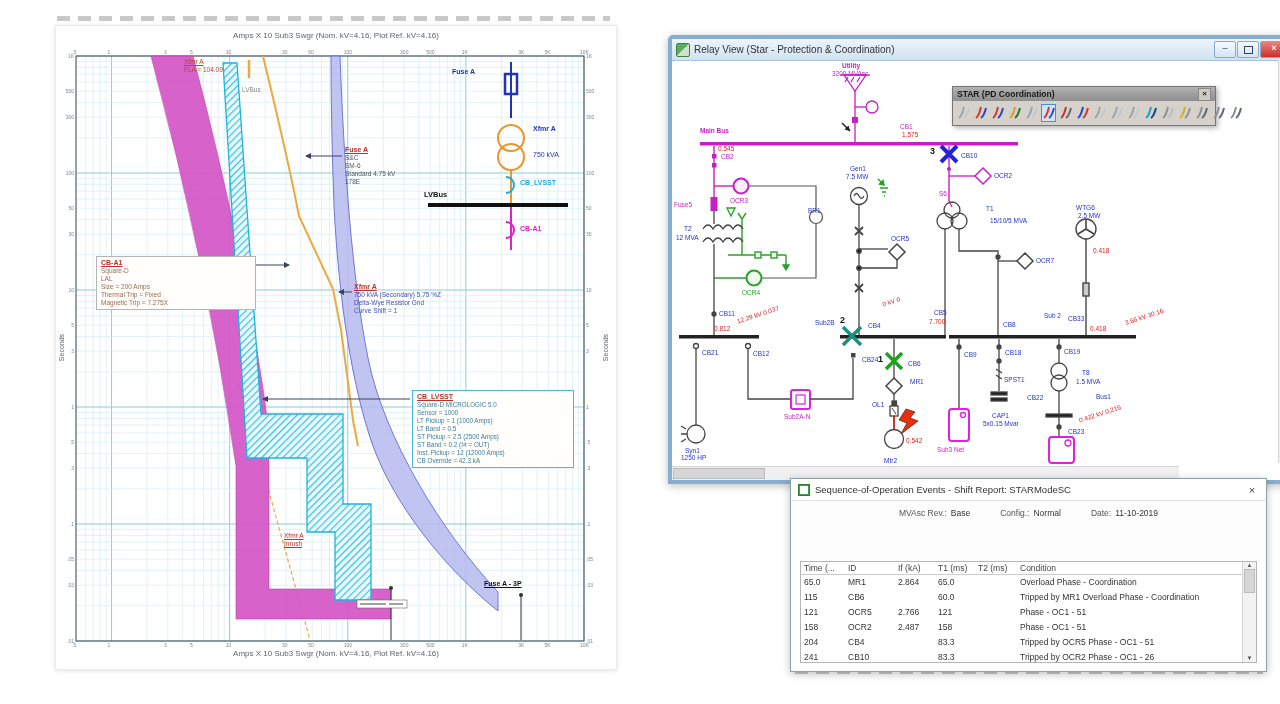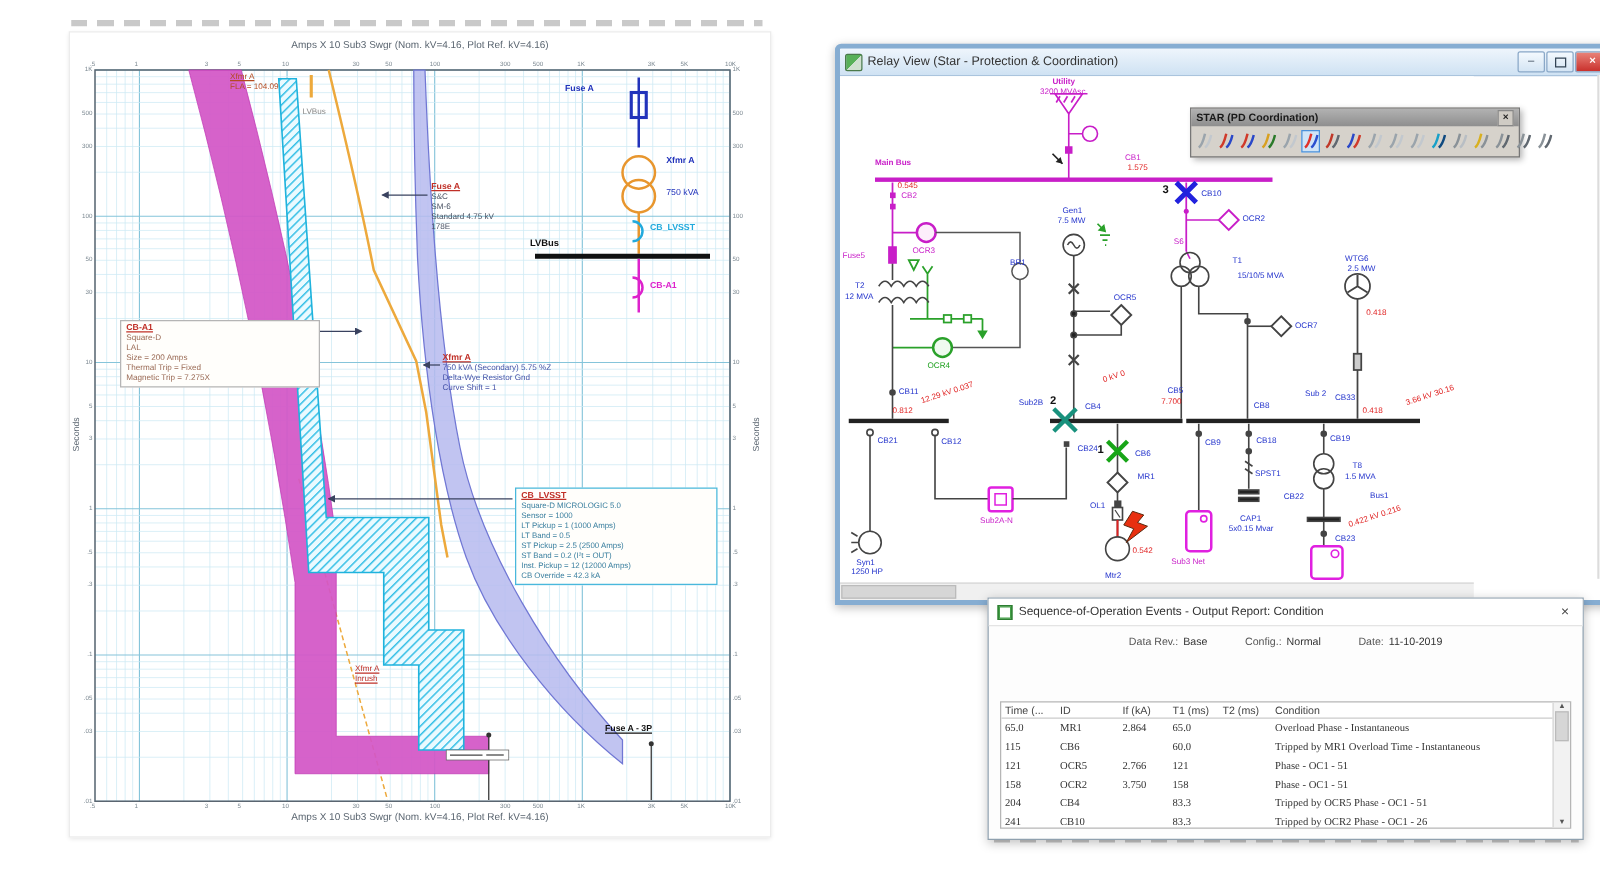--- a/index.html
+++ b/index.html
@@ -61,21 +61,21 @@
   #seq-fault{margin:5px 10px 0 10px;border:1px solid #b6b6b6;height:18px;line-height:18px;
              text-align:center;font-size:8.5px;color:#333;}
   #seq-info{display:flex;justify-content:center;gap:30px;font-size:8.5px;color:#333;margin:7px 0 5px 0;}
   #seq-info b{font-weight:normal;color:#555;margin-right:4px;}
   #seq-table{position:absolute;left:9px;right:9px;top:82px;bottom:8px;border:1px solid #b6b6b6;
              background:#fff;overflow:hidden;}
   #seq-head,.trow{display:flex;font-size:8.5px;color:#333;padding:1px 3px;}
   #seq-head{border-bottom:1px solid #ccc;color:#444;}
   .c{white-space:nowrap;overflow:hidden;}
   .c0{width:44px;}.c1{width:50px;}.c2{width:40px;}.c3{width:40px;}.c4{width:42px;}.c5{flex:1;}
-  .trow{height:13px;line-height:12px;font-family:Liberation Serif, serif;}
+  .trow{height:13px;line-height:12px;}
   #seq-vscroll{position:absolute;right:0;top:0;bottom:0;width:13px;background:#f2f2f2;
                border-left:1px solid #d5d5d5;font-size:6px;color:#555;text-align:center;}
 </style>
 </head>
 <body>
 
 <div id="page">
 
   <div class="dash-h" style="left:57px;top:16px;width:553px;"></div>
   <div class="dash-h" style="left:57px;top:660px;width:553px;"></div>
@@ -675,66 +675,66 @@
         <span class="ticon"><svg width="13" height="15">
             <path d="M2,13 C5,11 6,6 7,2" stroke="#8a9298" fill="none" stroke-width="2"></path>
             <path d="M7,13 C10,11 11,7 12,3" stroke="#606870" fill="none" stroke-width="2"></path>
           </svg></span>
       </div>
   </div>
 
   <div id="seq-dlg">
     <div id="seq-title">
       <span id="seq-ico"></span>
-      <span>Sequence-of-Operation Events - Output Report: Condition</span>
+      <span>Sequence-of-Operation Events - Shift Report: STARModeSC</span>
       <span id="seq-close">×</span>
     </div>
     <div id="seq-info">
-      <span><b>Data Rev.:</b><span>Base</span></span>
+      <span><b>MVAsc Rev.:</b><span>Base</span></span>
       <span><b>Config.:</b><span>Normal</span></span>
       <span><b>Date:</b><span>11-10-2019</span></span>
     </div>
     <div id="seq-table">
       <div id="seq-head">
           <span class="c c0">Time (...</span>
           <span class="c c1">ID</span>
           <span class="c c2">If (kA)</span>
           <span class="c c3">T1 (ms)</span>
           <span class="c c4">T2 (ms)</span>
           <span class="c c5">Condition</span>
         </div>
       <div id="seq-rows">
           <div class="trow">
             <span class="c c0">65.0</span>
             <span class="c c1">MR1</span>
             <span class="c c2">2.864</span>
             <span class="c c3">65.0</span>
             <span class="c c4"></span>
-            <span class="c c5">Overload Phase - Instantaneous</span>
+            <span class="c c5">Overload Phase - Coordination</span>
           </div>
           <div class="trow">
             <span class="c c0">115</span>
             <span class="c c1">CB6</span>
             <span class="c c2"></span>
             <span class="c c3">60.0</span>
             <span class="c c4"></span>
-            <span class="c c5">Tripped by MR1 Overload Time - Instantaneous</span>
+            <span class="c c5">Tripped by MR1 Overload Phase - Coordination</span>
           </div>
           <div class="trow">
             <span class="c c0">121</span>
             <span class="c c1">OCR5</span>
             <span class="c c2">2.766</span>
             <span class="c c3">121</span>
             <span class="c c4"></span>
             <span class="c c5">Phase - OC1 - 51</span>
           </div>
           <div class="trow">
             <span class="c c0">158</span>
             <span class="c c1">OCR2</span>
-            <span class="c c2">3.750</span>
+            <span class="c c2">2.487</span>
             <span class="c c3">158</span>
             <span class="c c4"></span>
             <span class="c c5">Phase - OC1 - 51</span>
           </div>
           <div class="trow">
             <span class="c c0">204</span>
             <span class="c c1">CB4</span>
             <span class="c c2"></span>
             <span class="c c3">83.3</span>
             <span class="c c4"></span>

